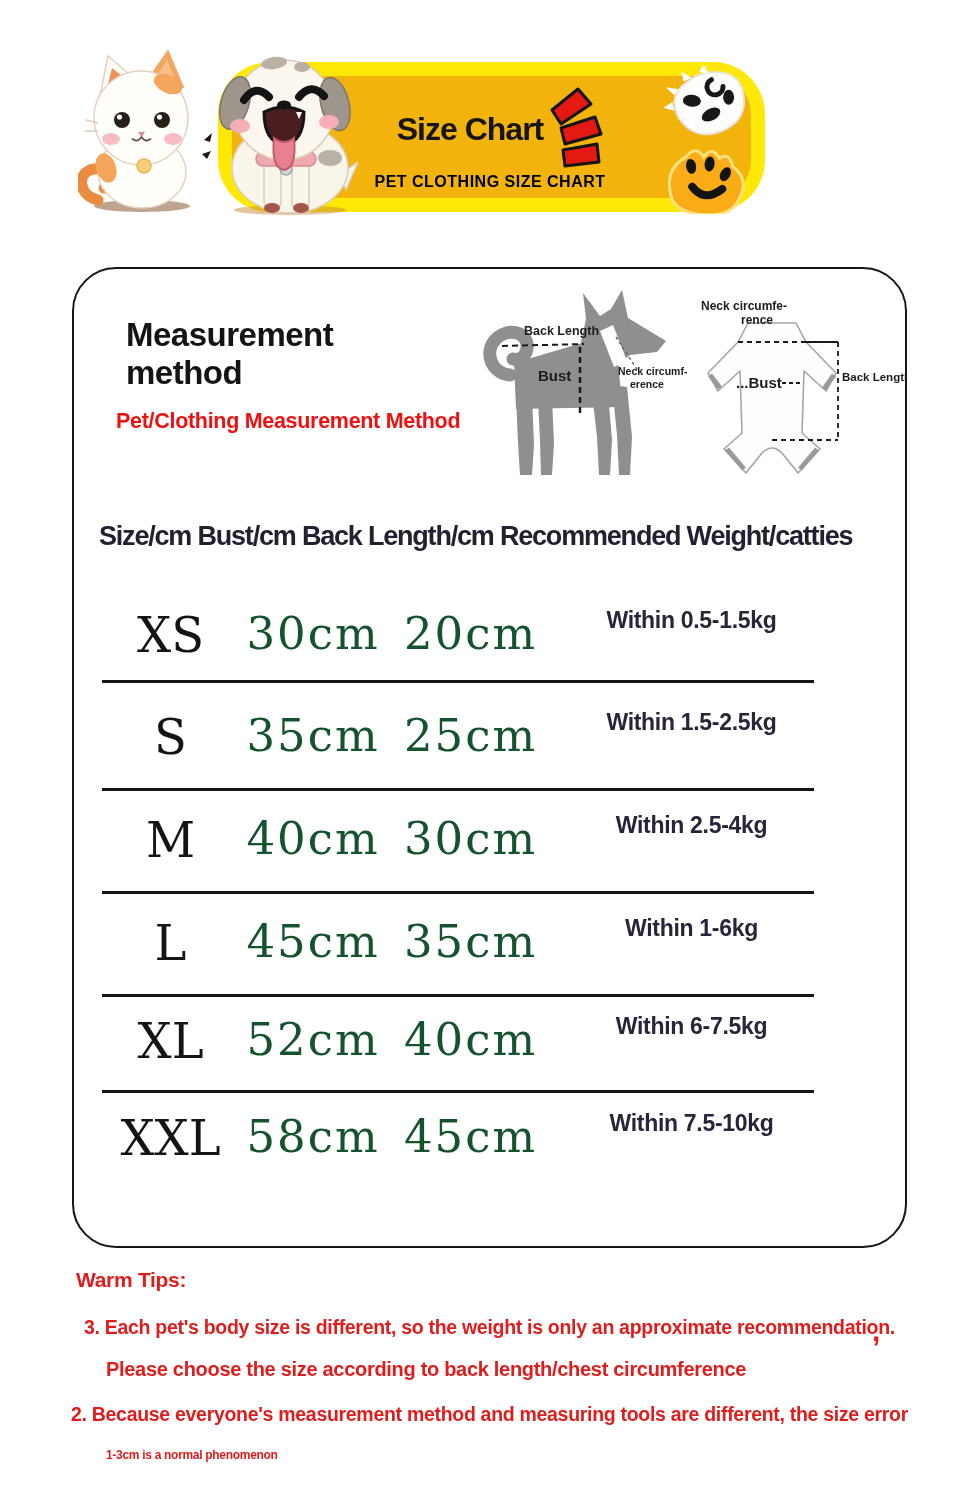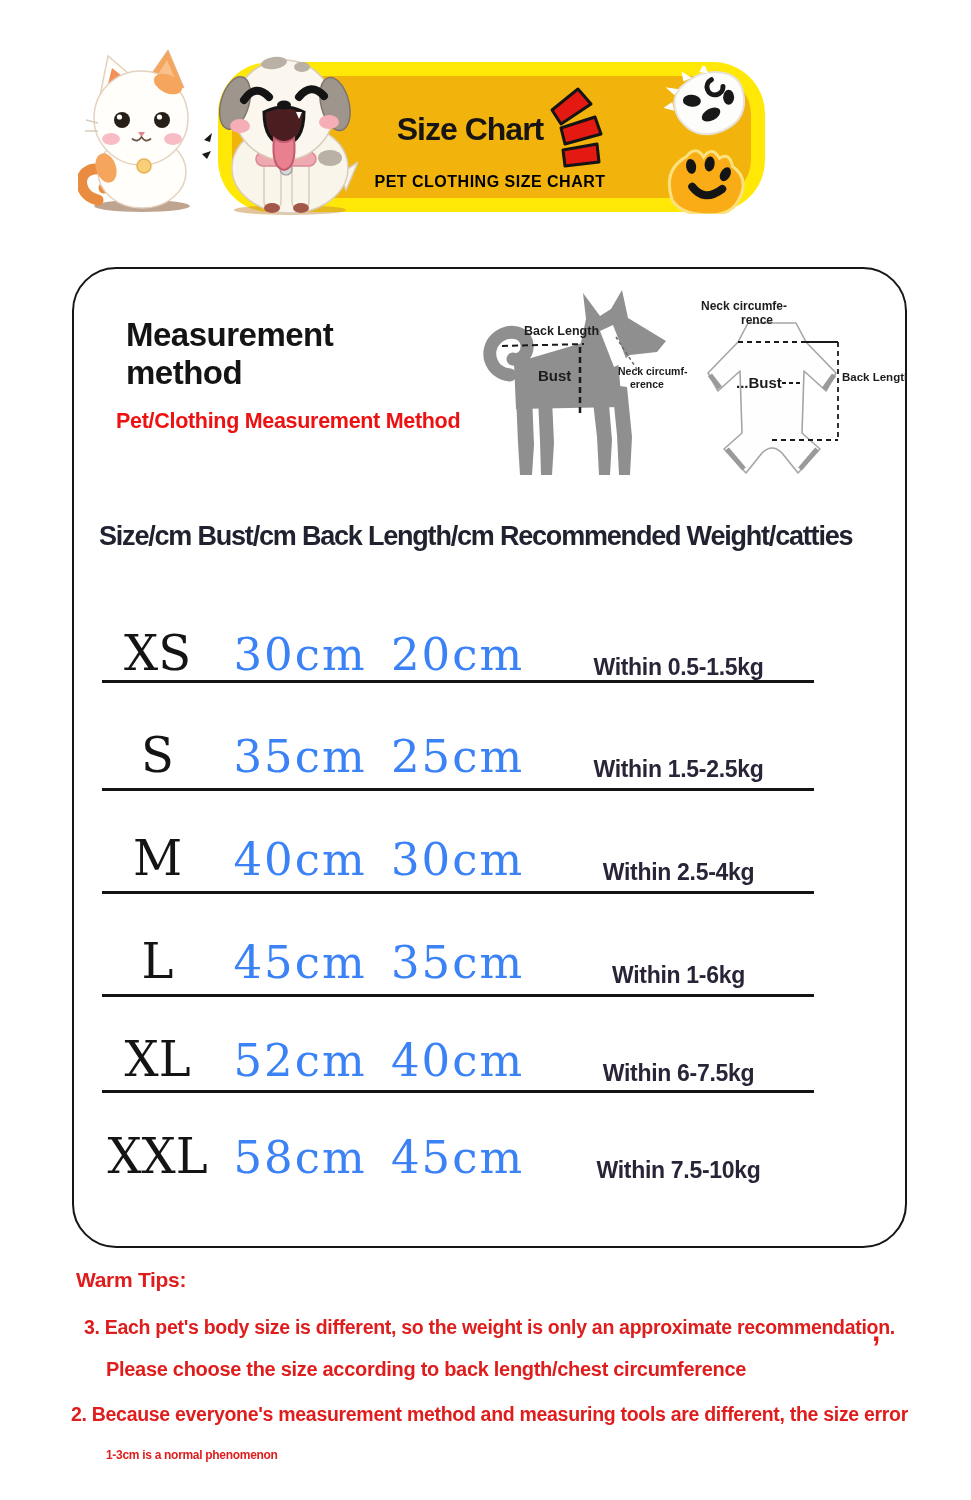--- a/index.html
+++ b/index.html
@@ -24,24 +24,24 @@
   .mm-line{left:52px;font-size:33px;font-weight:bold;color:#141414;letter-spacing:-.5px;}
   .mm-line1{top:47px;}
   .mm-line2{top:85px;}
   .mm-sub{left:42px;top:140px;font-size:21.5px;font-weight:bold;color:#ED1111;letter-spacing:-.3px;}
   .diagram-svg{left:406px;top:16px;width:427px;height:207px;}
   .diag-label{font-family:"Liberation Sans",sans-serif;fill:#1d1d1d;font-weight:bold;}
 
   .tbl-header{left:25px;top:252px;width:780px;font-size:27px;font-weight:bold;letter-spacing:-1.2px;
               color:#20232F;white-space:nowrap;}
 
-  .trow{left:16px;width:727px;height:74px;display:flex;align-items:flex-end;}
+  .trow{left:29px;width:727px;height:74px;display:flex;align-items:flex-start;}
   .c-size{width:135px;text-align:center;font-family:"DejaVu Serif",serif;font-size:48px;color:#141414;}
   .c-bust,.c-back{width:150px;text-align:center;font-family:"DejaVu Serif",serif;font-size:45px;
-                  letter-spacing:2px;color:#3b82f6;}
+                  letter-spacing:2px;color:#14532d;}
   .c-back{width:165px;}
   .c-weight{flex:1;text-align:center;font-size:23px;font-weight:bold;letter-spacing:-.3px;color:#2A2438;}
   .sep{left:28px;width:712px;height:3px;background:#141414;}
 
   
   .tip{color:#DF1D1D;font-weight:bold;letter-spacing:-.3px;white-space:nowrap;}
   .tip-title{left:76px;top:1268px;font-size:21px;}
   .tip-1{left:84px;top:1316px;font-size:19.5px;}
   .tip-mark{left:872px;top:1314px;font-size:30px;}
   .tip-2{left:106px;top:1358px;font-size:20px;}

